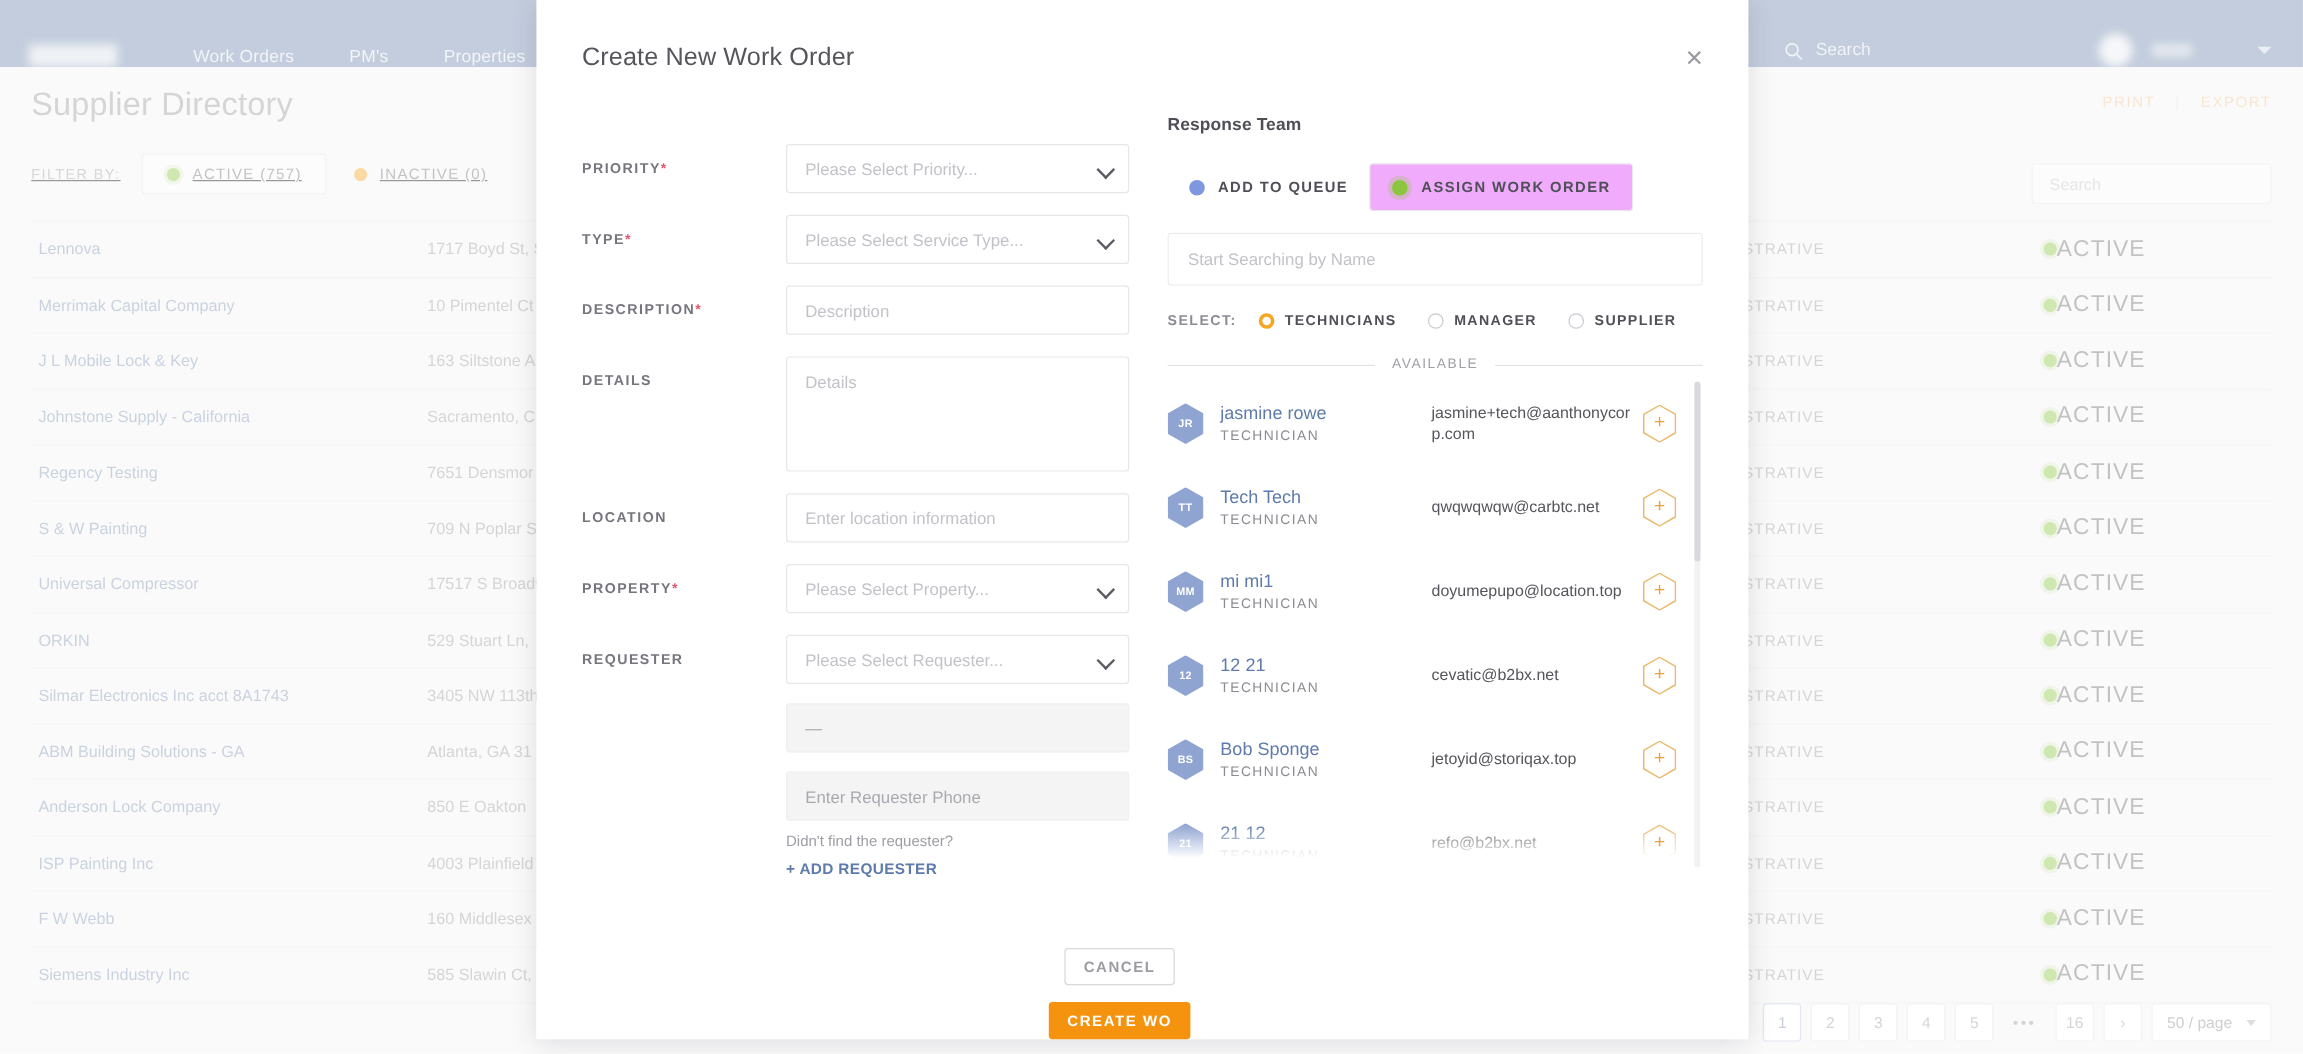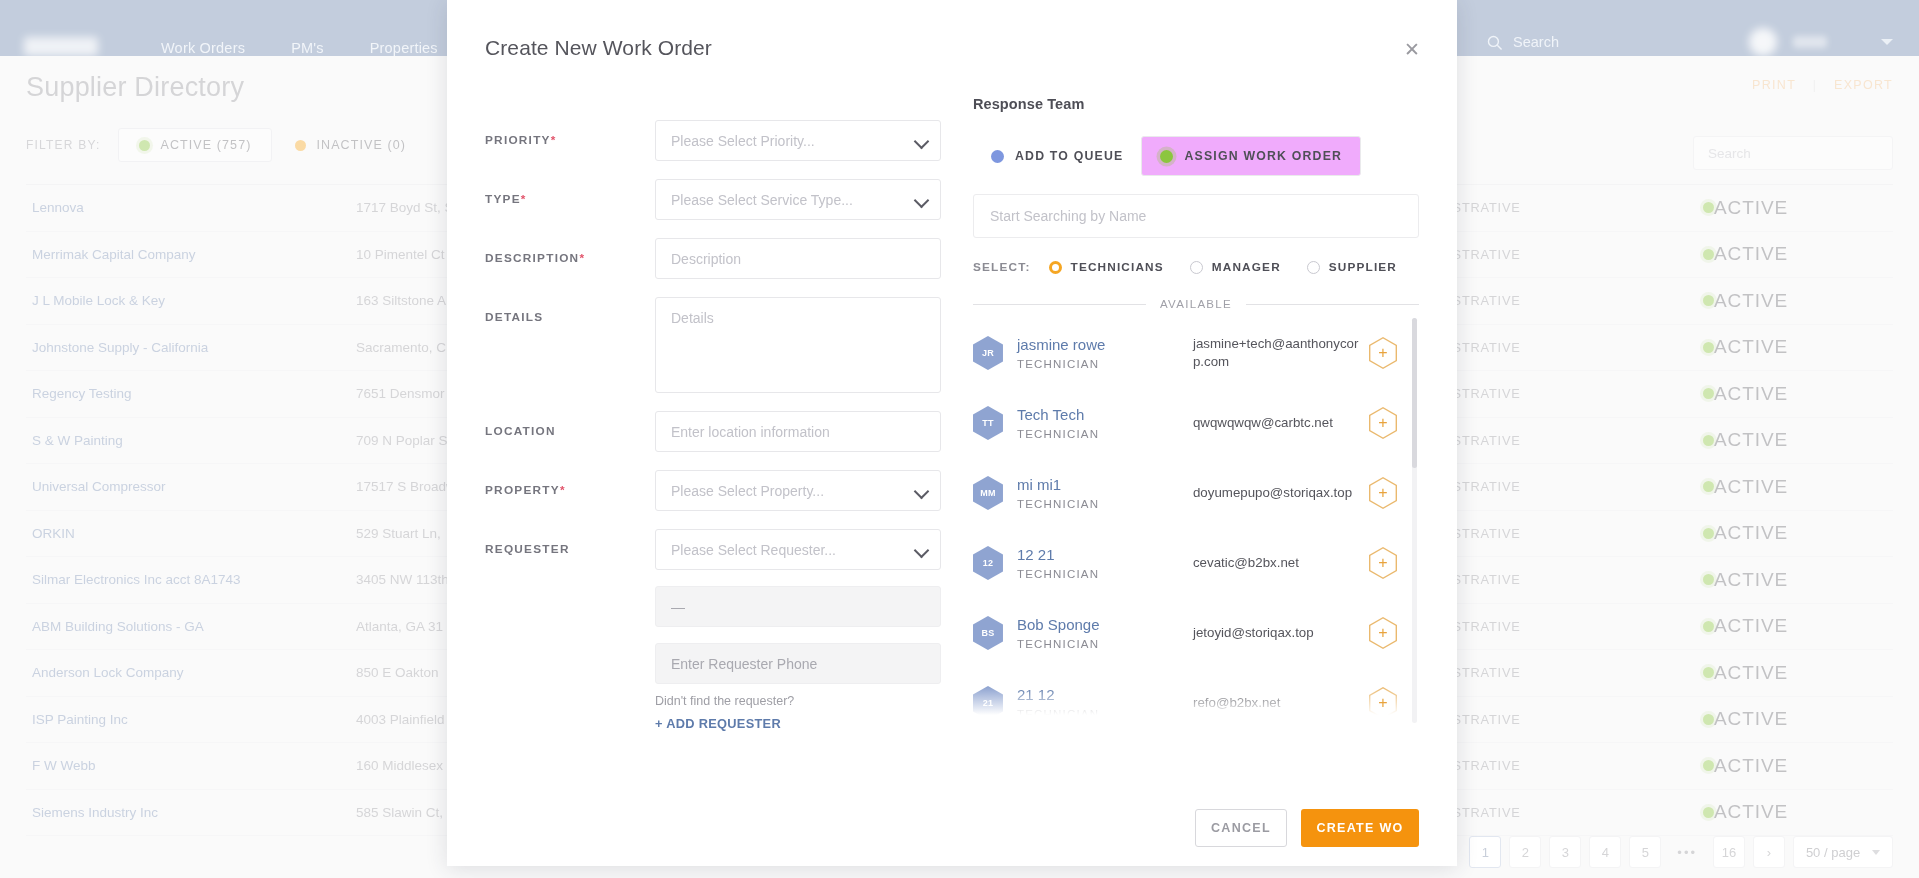--- a/index.html
+++ b/index.html
@@ -58,21 +58,21 @@
   .page-title {
     font-size: 27px; color: #9a9a9e; font-weight: 400;
     padding-top: 16px; letter-spacing: .2px;
   }
   .print-export {
     position: absolute; right: 0; top: 22px;
     font-size: 12.5px; letter-spacing: 1.3px; color: #f0c28e;
   }
   .print-export .sep { color: #ddd; margin: 0 12px; }
 
-  .filterbar { display:flex; align-items:center; margin-top: 22px; height: 40px; }
+  .filterbar { display:flex; align-items:center; margin-top: 22px; height: 40px; text-decoration: underline; }
   .filter-label { font-size: 12px; color:#9d9da2; letter-spacing:1.2px; margin-right: 18px; }
   .chip {
     display:flex; align-items:center; gap:10px; padding: 9px 20px;
     border:1px solid #e2e2e5; border-radius:3px; background:#f7f7f8;
   }
   .chip.plain { border-color: transparent; background: transparent; padding-left: 22px;}
   .chip .txt { font-size: 12.5px; letter-spacing: 1.1px; color:#6c6c71; }
   .dot { width:11px;height:11px;border-radius:50%; }
   .dot.green { background:#8cc63f; box-shadow: 0 0 0 3px rgba(140,198,63,.22); }
   .dot.orange{ background:#f5a623; }
@@ -225,22 +225,22 @@
     position:absolute; right: 2px; top: 0; width: 5px; height: 100%;
     background:#f2f2f4; border-radius:3px;
   }
   .scrollbar-thumb {
     position:absolute; right: 2px; top: 0; width: 5px; height: 150px;
     background:#d9d9de; border-radius:3px;
   }
 
   .modal-footer {
     position:absolute; left: 0; right: 0; bottom: 0; height: 76px;
-    display:flex; align-items:center; justify-content:flex-end;
-    padding-right: 38px; gap: 14px; background:#fff;
+    display:flex; align-items:center; justify-content:flex-start;
+    padding-right: 38px; gap: 14px; background:#fff;flex-direction:column;
   }
   .btn {
     height: 38px; min-width: 92px; border-radius:3px; display:flex;
     align-items:center; justify-content:center; font-size:12.5px;
     letter-spacing:1.3px; font-weight:600;
   }
   .btn.cancel { border:1px solid #d8d8dc; color:#9b9ba2; background:#fff; min-width:92px;}
   .btn.create { background:#f5930e; color:#fff; min-width:118px; }
 </style>
 </head>
@@ -612,21 +612,21 @@
               <div class="hexadd">
                 <span>+</span>
               </div>
             </div>
             <div class="tech-row">
               <div class="hexav">MM</div>
               <div class="tech-meta">
                 <div class="tech-name">mi mi1</div>
                 <div class="tech-role">TECHNICIAN</div>
               </div>
-              <div class="tech-email">doyumepupo@storiqax.top</div>
+              <div class="tech-email">doyumepupo@location.top</div>
               <div class="hexadd">
                 <span>+</span>
               </div>
             </div>
             <div class="tech-row">
               <div class="hexav">12</div>
               <div class="tech-meta">
                 <div class="tech-name">12 21</div>
                 <div class="tech-role">TECHNICIAN</div>
               </div>

